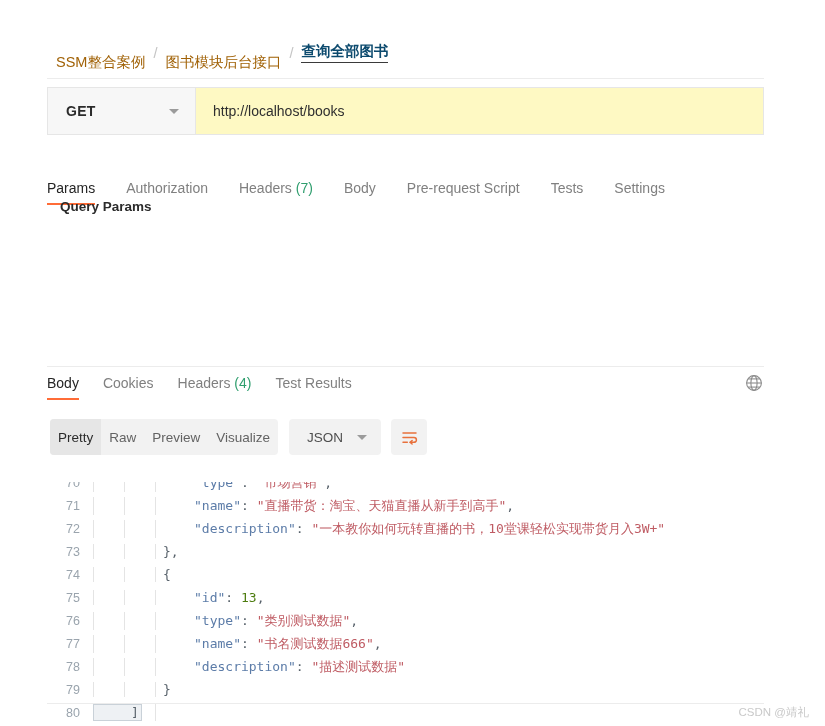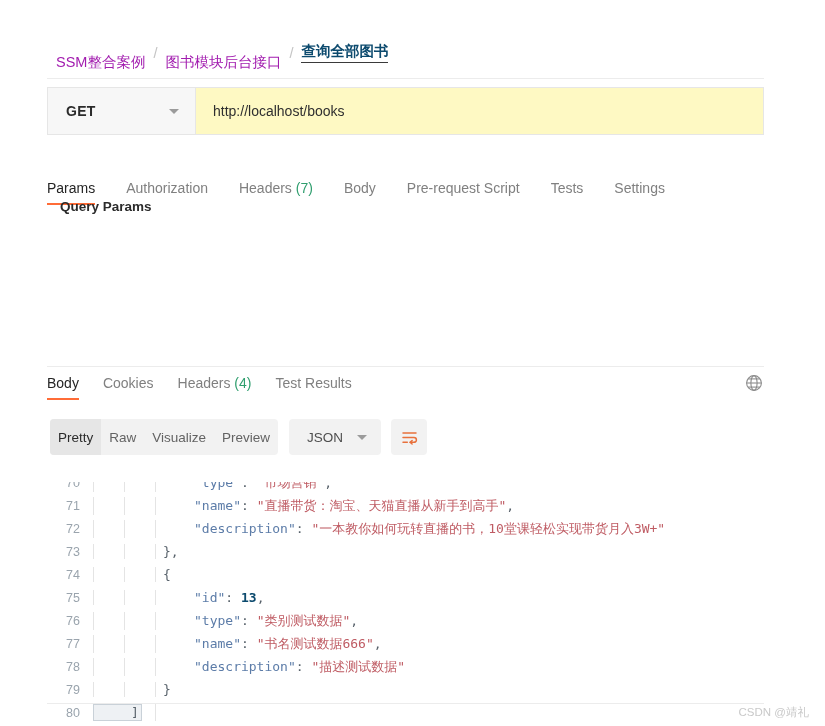--- a/index.html
+++ b/index.html
@@ -17,21 +17,21 @@
   }
 
   
   .breadcrumb {
     position: absolute;
     left: 56px; top: 33px;
     display: flex; align-items: center;
     font-size: 14.5px;
     white-space: nowrap;
   }
-  .bc-item { color: #a21caf; margin-top: 20px; }
+  .bc-item { color: #a16207; margin-top: 20px; }
   .bc-sep { color: #c4c4c4; margin: 0 8px; }
   .bc-current {
     color: #0c4a6e; font-weight: bold;
     border-bottom: 1.5px solid #3a3a3a;
     padding-bottom: 1px;
   }
 
   .top-rule {
     position: absolute;
     left: 47px; top: 78px;
@@ -229,21 +229,21 @@
     flex-shrink: 0;
     font-family: "Liberation Sans", sans-serif;
   }
   .ctext {
     position: relative;
     flex: 1;
     padding-left: 2px;
   }
   .tok-key { color: #5c7ca8; }
   .tok-str { color: #bf5b63; }
-  .tok-num { color: #0c4a6e; font-weight: bold; }
+  .tok-num { color: #4d7c0f; }
   .tok-pun { color: #58626b; }
 
   
   .guide {
     position: absolute;
     top: 0; bottom: 0;
     width: 1px;
     background: #e4e4e4;
   }
 
@@ -327,24 +327,24 @@
 
   <div class="viewbar">
     <div class="segctl">
       <div class="seg active">
           <span>Pretty</span>
         </div>
       <div class="seg">
           <span>Raw</span>
         </div>
       <div class="seg">
-          <span>Visualize</span>
+          <span>Preview</span>
         </div>
       <div class="seg">
-          <span>Preview</span>
+          <span>Visualize</span>
         </div>
     </div>
 
     <div class="fmt-sel">
       <span class="fmt-label">JSON</span>
       <span class="chev"></span>
     </div>
 
     <div class="wrap-btn">
       <svg width="19" height="19" viewBox="0 0 19 19" fill="none" stroke="#e8713c" stroke-width="1.5" stroke-linecap="round">

